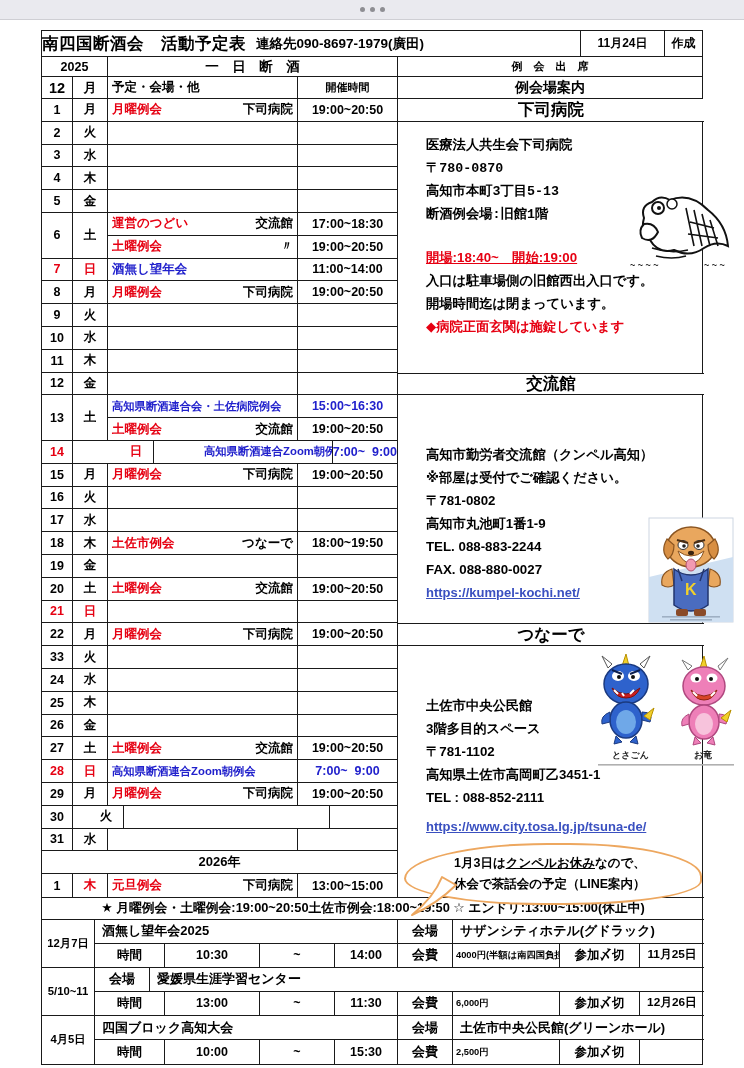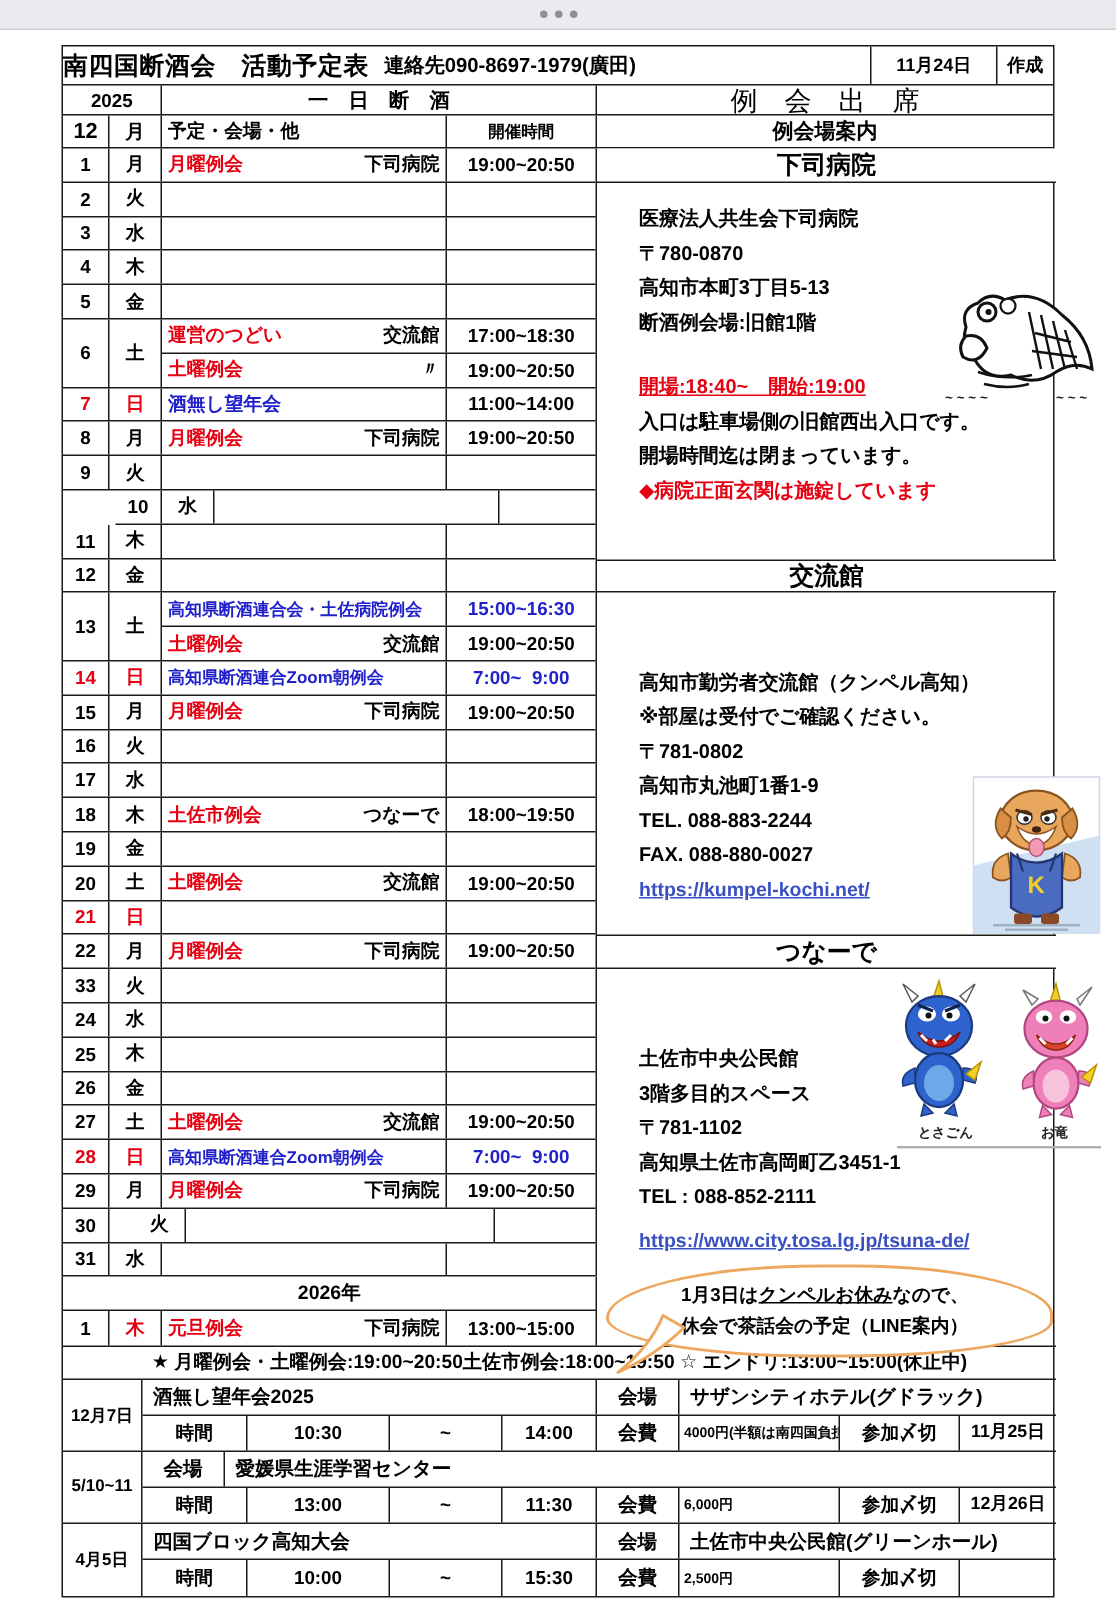--- a/index.html
+++ b/index.html
@@ -26,21 +26,21 @@
   
   #titlerow{top:0;width:100%;height:26px;border-bottom:1px solid var(--bd);}
   #titlerow .t-main{flex:1;display:flex;align-items:center;justify-content:flex-start;gap:10px;border-right:1px solid var(--bd);}
   #titlerow .t-title{font-size:16.5px;font-weight:bold;letter-spacing:.5px;}
   #titlerow .t-contact{font-size:13.5px;font-weight:bold;}
   #titlerow .t-date{width:84px;border-right:1px solid var(--bd);font-size:12px;font-weight:bold;justify-content:center;display:flex;align-items:center;}
   #titlerow .t-made{width:37px;font-size:12px;font-weight:bold;justify-content:center;display:flex;align-items:center;}
   #yearrow{top:26px;width:100%;height:20px;border-bottom:1px solid var(--bd);}
   #yearrow .y-year{width:66px;font-size:12.5px;font-weight:bold;}
   #yearrow .y-left{width:290px;font-size:13.5px;font-weight:bold;}
-  #yearrow .y-right{flex:1;font-size:18px;font-weight:normal;}
+  #yearrow .y-right{flex:1;font-size:11px;font-weight:bold;}
   #colhdr{top:46px;width:100%;height:22px;border-bottom:1px solid var(--bd);}
   #colhdr .h-m{width:31px;font-size:14.5px;font-weight:bold;}
   #colhdr .h-mu{width:35px;font-size:13px;font-weight:bold;}
   #colhdr .h-plan{width:190px;font-size:12.5px;font-weight:bold;padding-left:4px;}
   #colhdr .h-time{width:100px;font-size:11px;font-weight:bold;}
   #colhdr .h-guide{flex:1;font-size:14px;font-weight:bold;}
   
   #daygrid{position:absolute;left:0;top:68px;width:356px;border-right:1.5px solid var(--bd);}
   .drow{display:flex;border-bottom:1px solid var(--bd);box-sizing:border-box;}
   .dc{width:31px;border-right:1px solid var(--bd);display:flex;align-items:center;justify-content:center;font-weight:bold;font-size:12.5px;}
@@ -230,21 +230,21 @@
       <div class="drow" style="height: 22.8px;">
         <div class="dc">9</div>
         <div class="wc">火</div>
         <div class="dbody">
           <div class="entry">
             <div class="evc"></div>
             <div class="tmc"></div>
           </div>
         </div>
       </div>
-      <div class="drow" style="height: 22.8px; margin-left: 35px;">
+      <div class="drow" style="height: 22.8px;">
         <div class="dc">10</div>
         <div class="wc">水</div>
         <div class="dbody">
           <div class="entry">
             <div class="evc"></div>
             <div class="tmc"></div>
           </div>
         </div>
       </div>
       <div class="drow" style="height: 22.8px;">
@@ -279,21 +279,21 @@
           </div>
           <div class="entry">
             <div class="evc">
               <span class="nm red">土曜例会</span>
               <span class="vn">交流館</span>
             </div>
             <div class="tmc">19:00~20:50</div>
           </div>
         </div>
       </div>
-      <div class="drow" style="height: 22.8px;">
+      <div class="drow" style="height: 22.8px; gap: 46px;">
         <div class="dc red">14</div>
         <div class="wc red">日</div>
         <div class="dbody">
           <div class="entry">
             <div class="evc">
               <span class="nm blue sm">高知県断酒連合Zoom朝例会</span>
             </div>
             <div class="tmc blue">7:00~  9:00</div>
           </div>
         </div>
@@ -568,21 +568,21 @@
             <div class="edll">参加〆切</div>
             <div class="edl"></div>
           </div>
         </div>
       </div>
     </div>
 
   <div id="panel">
     <div class="phead" style="top:22px;">下司病院</div>
     <div class="pbody" style="top:44.8px;height:250.8px;position:absolute;">
-      <div id="hosp-lines" style="padding-top:12px;">
+      <div id="hosp-lines" style="padding-top:12px;font-family:Liberation Mono, monospace;">
           <div class="pline">医療法人共生会下司病院</div>
           <div class="pline">〒780-0870</div>
           <div class="pline">高知市本町3丁目5-13</div>
           <div class="pline">断酒例会場:旧館1階</div>
         </div>
       <div class="openinfo" style="margin-top:20px;">開場:18:40~　開始:19:00</div>
       <div id="hosp-notes">
           <div class="pline">入口は駐車場側の旧館西出入口です。</div>
           <div class="pline">開場時間迄は閉まっています。</div>
         </div>

